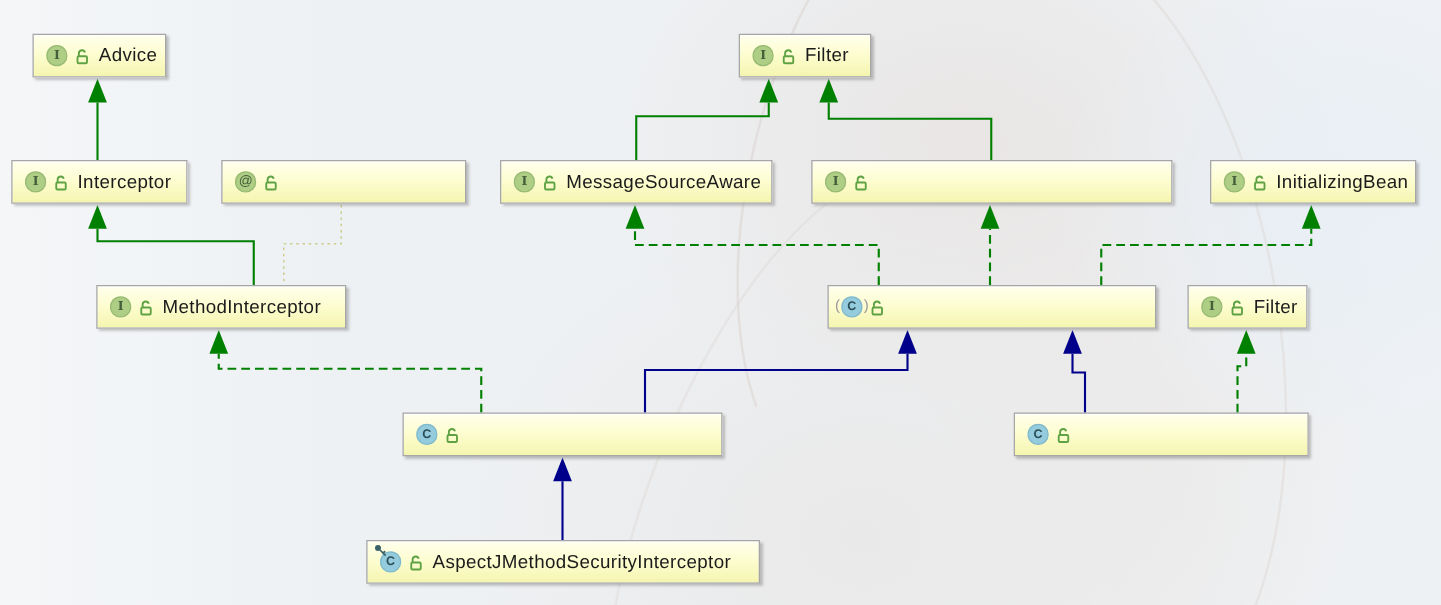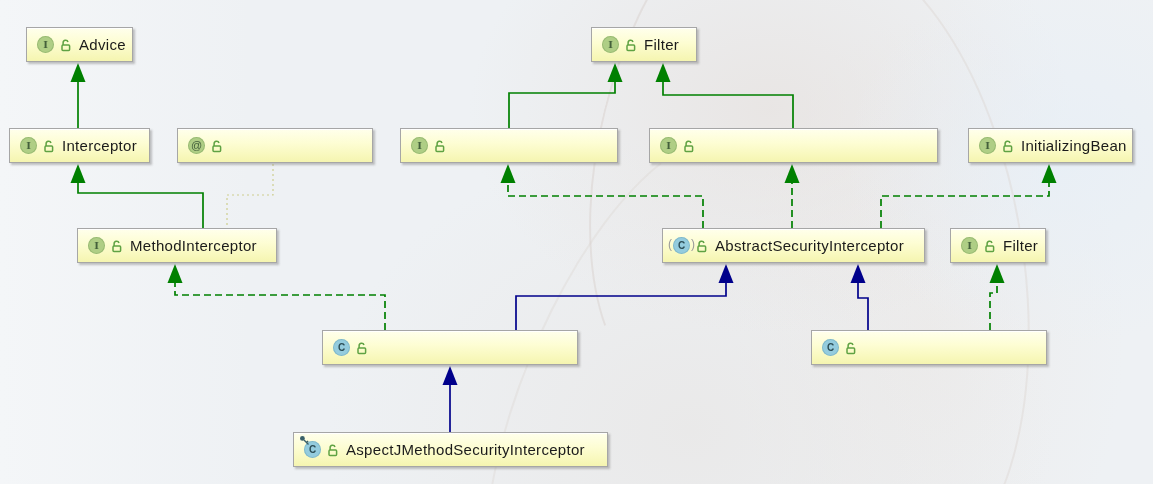--- a/index.html
+++ b/index.html
@@ -156,20 +156,21 @@
    </svg>
       </div>
       <div class="node" style="left: 400px; top: 128px; width: 218px; height: 35px;">
         <span class="badge interface">
           <span>I</span>
         </span>
         <svg class="lock" viewBox="0 0 12 14">
      <path d="M3.1 7 V4.6 a2.5 2.5 0 0 1 4.9 -0.6" fill="none" stroke="#5FA243" stroke-width="1.5"></path>
      <rect x="2" y="7" width="7.6" height="5.6" rx="1" fill="none" stroke="#5FA243" stroke-width="1.5"></rect>
    </svg>
+        <span class="label">MessageSourceAware</span>
       </div>
       <div class="node" style="left: 649px; top: 128px; width: 289px; height: 35px;">
         <span class="badge interface">
           <span>I</span>
         </span>
         <svg class="lock" viewBox="0 0 12 14">
      <path d="M3.1 7 V4.6 a2.5 2.5 0 0 1 4.9 -0.6" fill="none" stroke="#5FA243" stroke-width="1.5"></path>
      <rect x="2" y="7" width="7.6" height="5.6" rx="1" fill="none" stroke="#5FA243" stroke-width="1.5"></rect>
    </svg>
       </div>
@@ -196,21 +197,20 @@
       <div class="node" style="left: 662px; top: 228px; width: 263px; height: 35px;">
         <span class="badge cls">
           <span>C</span>
           <span class="paren l">(</span>
           <span class="paren r">)</span>
         </span>
         <svg class="lock" viewBox="0 0 12 14">
      <path d="M3.1 7 V4.6 a2.5 2.5 0 0 1 4.9 -0.6" fill="none" stroke="#5FA243" stroke-width="1.5"></path>
      <rect x="2" y="7" width="7.6" height="5.6" rx="1" fill="none" stroke="#5FA243" stroke-width="1.5"></rect>
    </svg>
-        <span class="label">AbstractSecurityInterceptor</span>
       </div>
       <div class="node" style="left: 950px; top: 228px; width: 96px; height: 35px;">
         <span class="badge interface">
           <span>I</span>
         </span>
         <svg class="lock" viewBox="0 0 12 14">
      <path d="M3.1 7 V4.6 a2.5 2.5 0 0 1 4.9 -0.6" fill="none" stroke="#5FA243" stroke-width="1.5"></path>
      <rect x="2" y="7" width="7.6" height="5.6" rx="1" fill="none" stroke="#5FA243" stroke-width="1.5"></rect>
    </svg>
         <span class="label">Filter</span>

